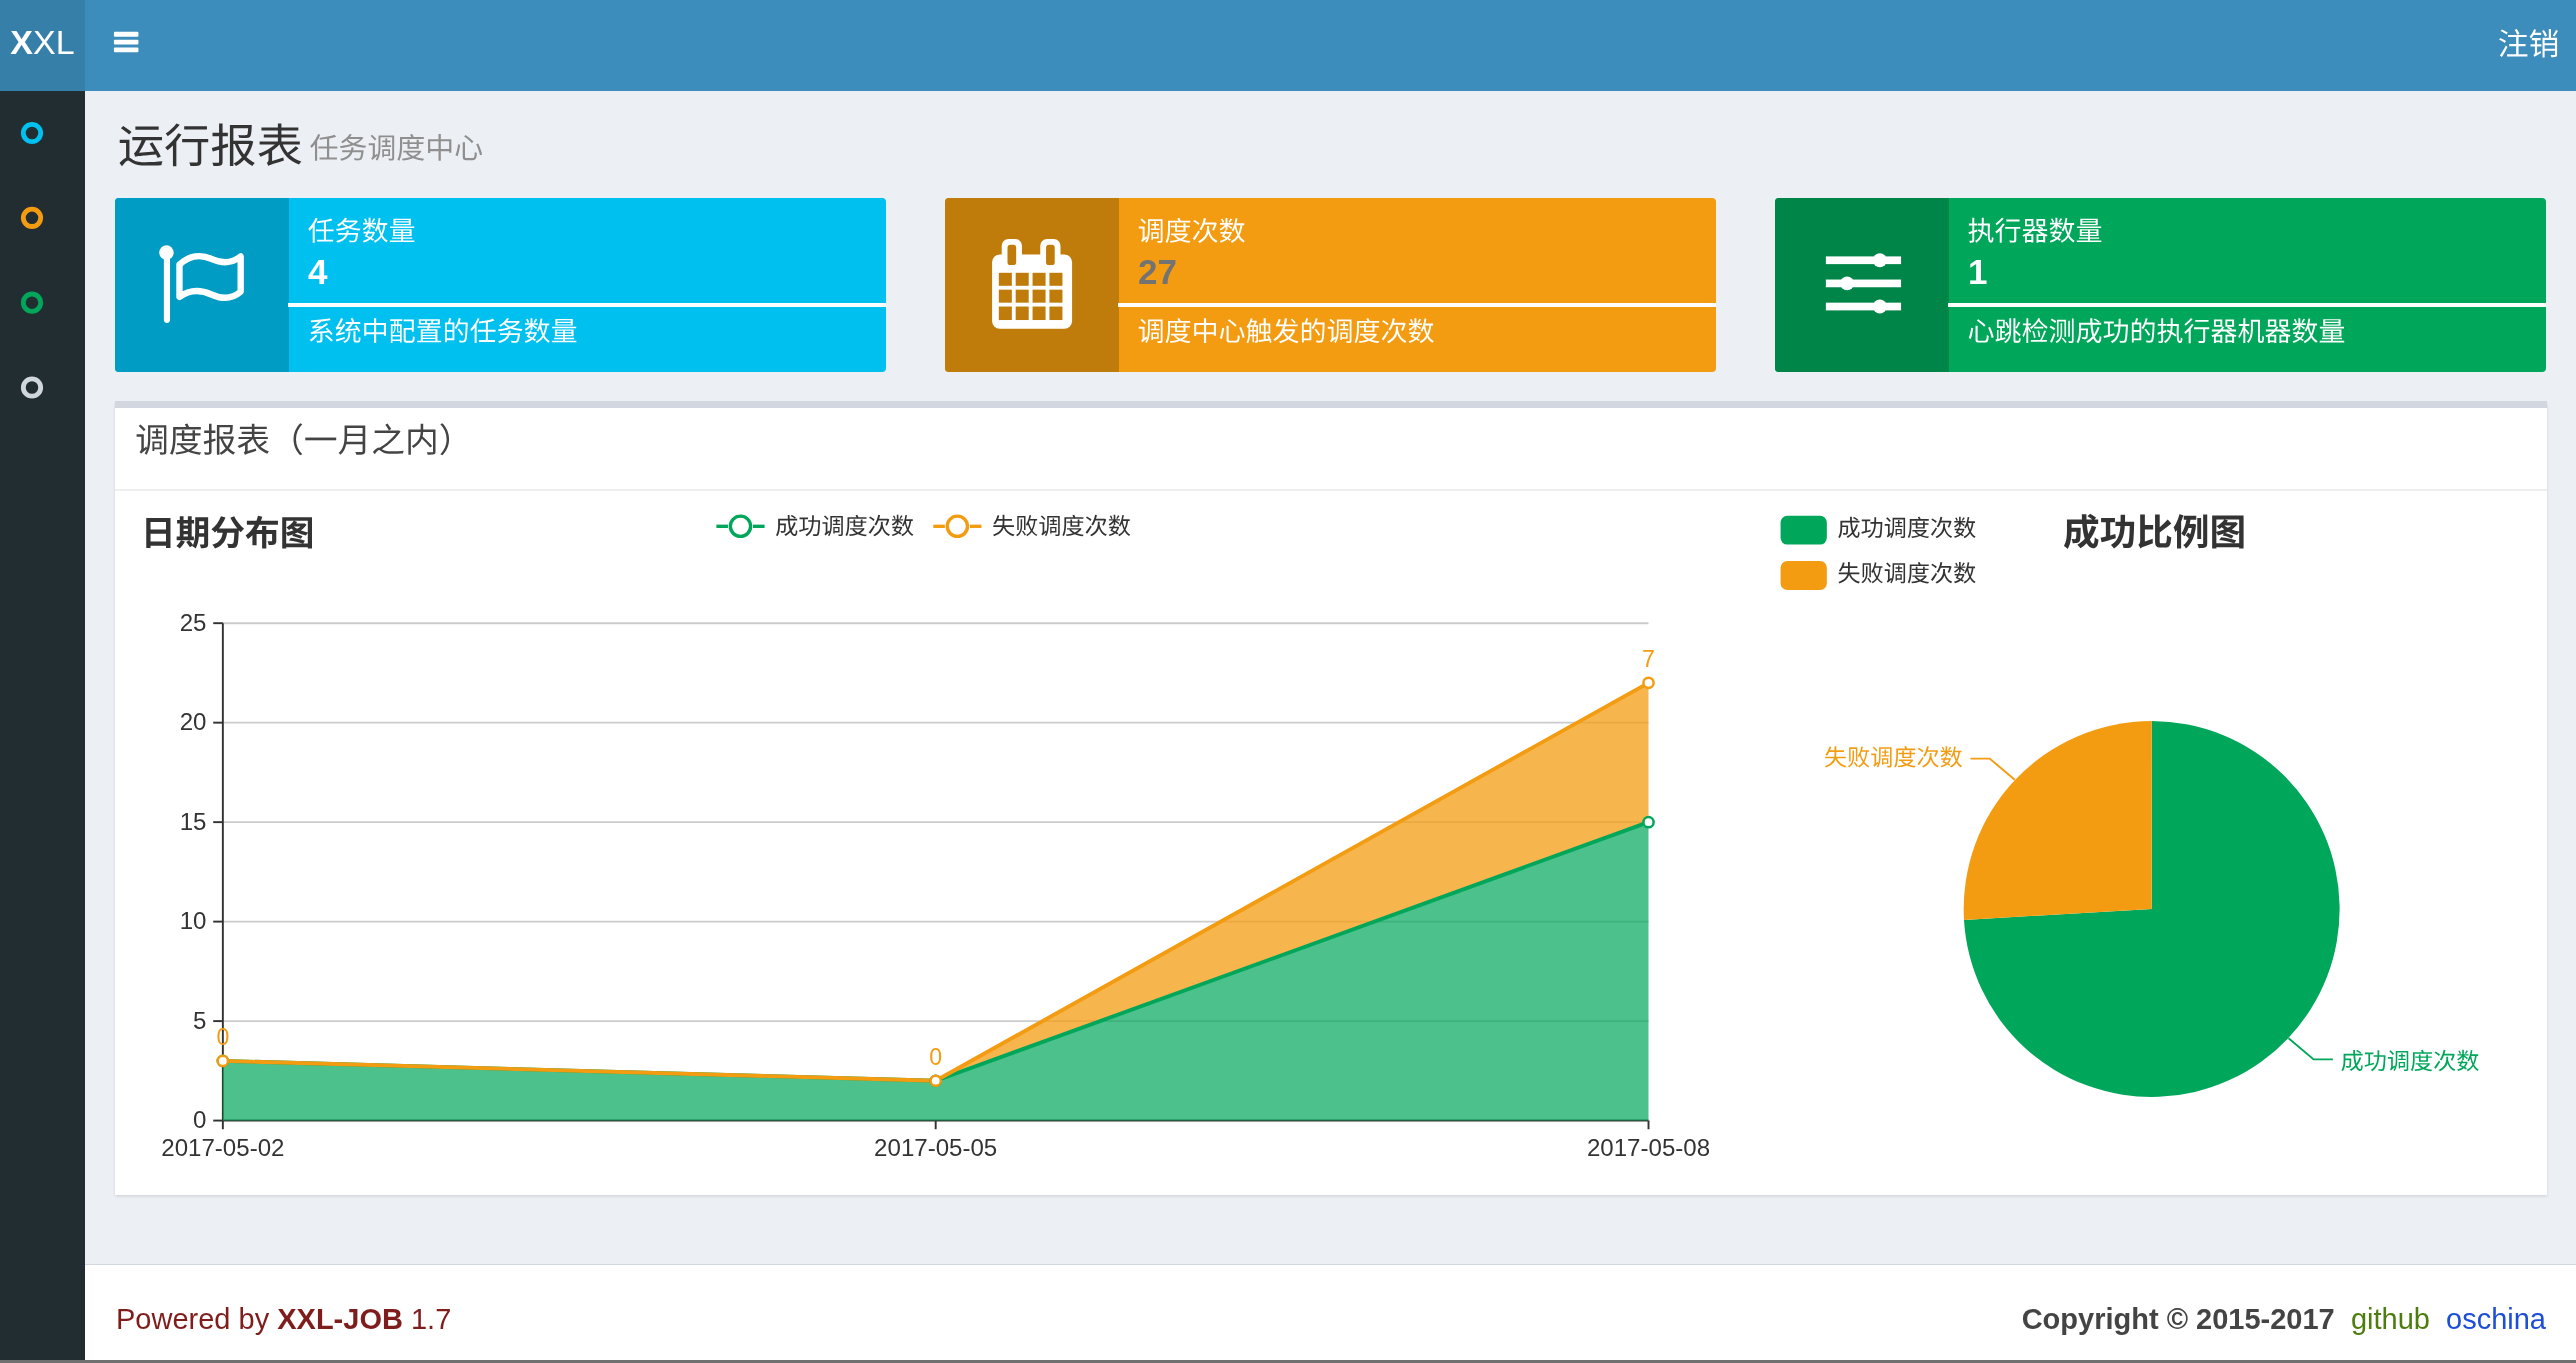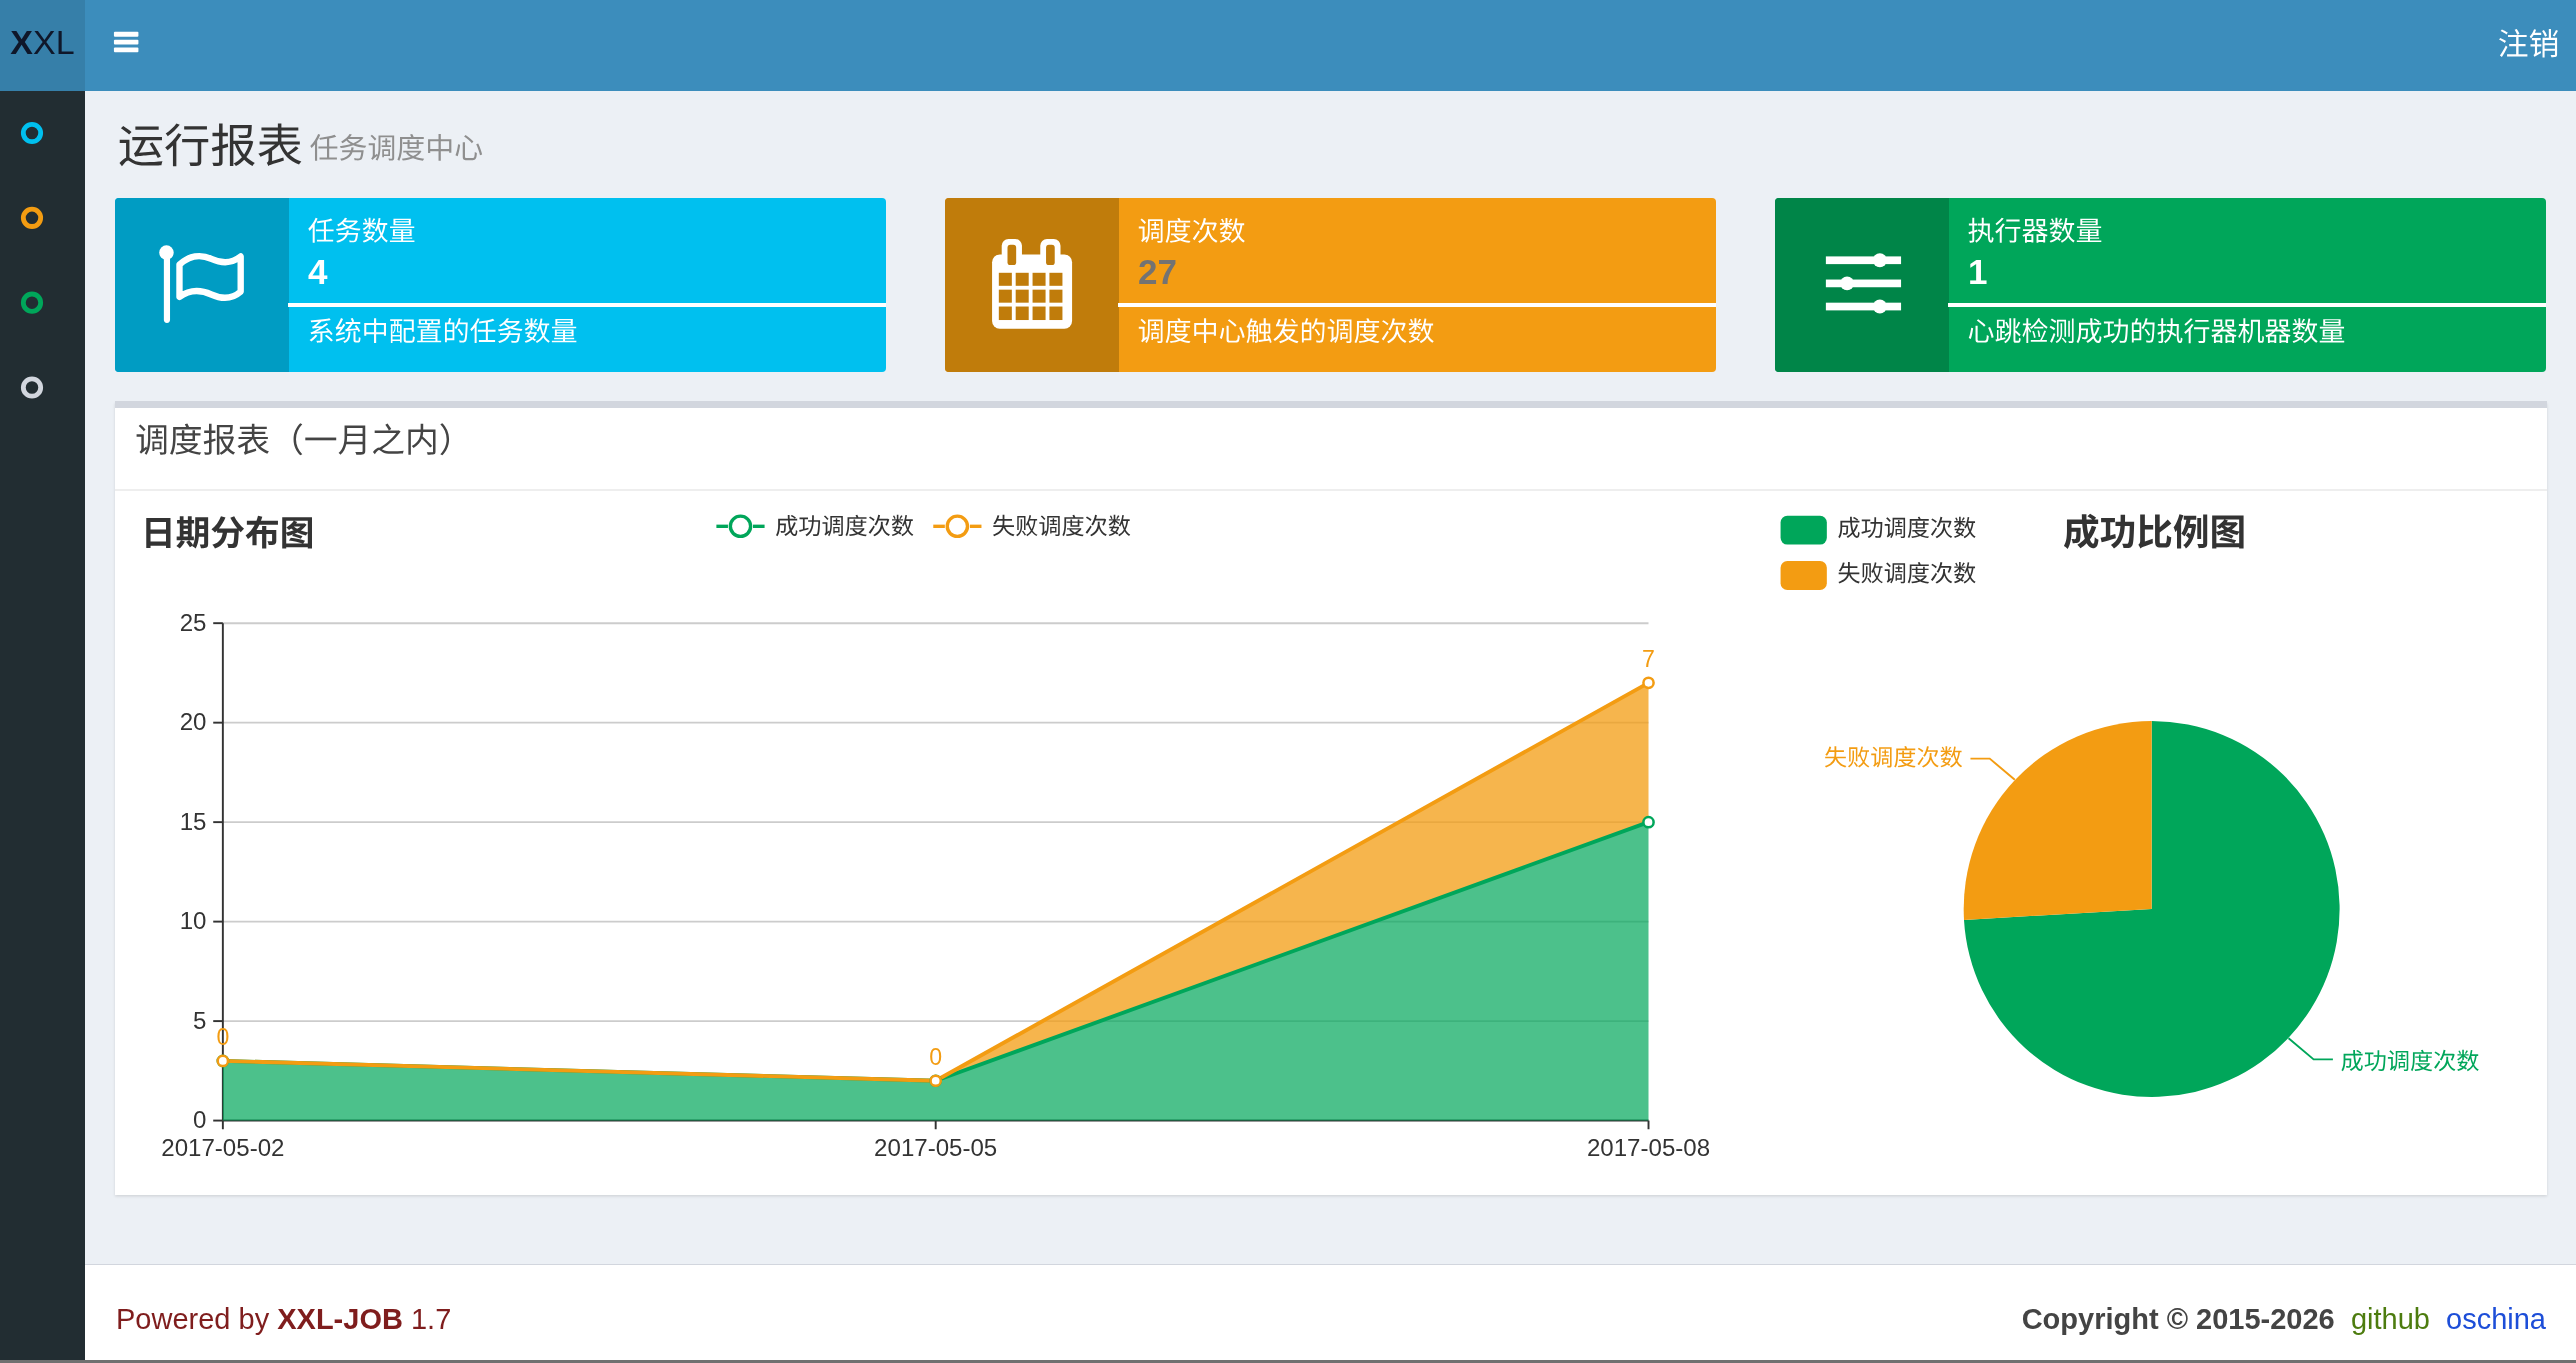--- a/index.html
+++ b/index.html
@@ -1,38 +1,38 @@
 <!DOCTYPE html>
 <html><head><meta charset="utf-8"><title>运行报表</title><style>
 *{margin:0;padding:0;box-sizing:border-box}
 html,body{width:2576px;height:1363px;overflow:hidden}
 body{background:#ecf0f5;font-family:"Liberation Sans",sans-serif;position:relative}
 .abs{position:absolute}
 </style></head>
 <body>
 <div class="abs" style="left:0;top:0;width:85px;height:1363px;background:#222d32"></div>
 <div class="abs" style="left:0;top:0;width:2576px;height:91px;background:#3c8dbc"></div>
-<div class="abs" style="left:0;top:0;width:85px;height:91px;background:#367fa9;color:#0f172a;font-size:34px;line-height:85px;text-align:center"><b style="font-weight:700">X</b>XL</div>
+<div class="abs" style="left:0;top:0;width:85px;height:91px;background:#367fa9;color:#ffffff;font-size:34px;line-height:85px;text-align:center"><b style="font-weight:700">X</b>XL</div>
 <div class="abs" style="left:115px;top:198px;width:771px;height:174px;background:#00c0ef;border-radius:3.9px"></div>
 <div class="abs" style="left:115px;top:198px;width:174px;height:174px;background:#009cc3;border-radius:3.9px 0 0 3.9px"></div>
 <div class="abs" style="left:945px;top:198px;width:771px;height:174px;background:#f39c12;border-radius:3.9px"></div>
 <div class="abs" style="left:945px;top:198px;width:174px;height:174px;background:#c07c0b;border-radius:3.9px 0 0 3.9px"></div>
 <div class="abs" style="left:1775px;top:198px;width:771px;height:174px;background:#00a65a;border-radius:3.9px"></div>
 <div class="abs" style="left:1775px;top:198px;width:174px;height:174px;background:#008548;border-radius:3.9px 0 0 3.9px"></div>
 <div class="abs" style="left:308px;top:258px;width:540px;font-size:35px;font-weight:bold;color:#fff;line-height:27px">4</div>
 <div class="abs" style="left:1138px;top:258px;width:540px;font-size:35px;font-weight:bold;color:#737373;line-height:27px">27</div>
 <div class="abs" style="left:1968px;top:258px;width:540px;font-size:35px;font-weight:bold;color:#fff;line-height:27px">1</div>
 <div class="abs" style="left:288px;top:303px;width:598px;height:3.9px;background:#fff"></div>
 <div class="abs" style="left:1118px;top:303px;width:598px;height:3.9px;background:#fff"></div>
 <div class="abs" style="left:1948px;top:303px;width:598px;height:3.9px;background:#fff"></div>
 <div class="abs" style="left:115px;top:401px;width:2432px;height:794px;background:#fff;border-top:7.7px solid #d2d6de;box-shadow:0 1.9px 2.9px rgba(0,0,0,0.12)"></div>
 <div class="abs" style="left:115px;top:489px;width:2432px;height:1.9px;background:#eeeeee"></div>
 <div class="abs" style="left:85px;top:1264px;width:2491px;height:99px;background:#fff;border-top:1.9px solid #d2d6de"></div>
 <div class="abs" style="left:116px;top:1303px;font-size:29px;color:#7f1d1d">Powered by <b>XXL-JOB</b> 1.7</div>
-<div class="abs" style="right:30px;top:1303px;font-size:29px;color:#444"><b>Copyright © 2015-2026</b>&nbsp; <span style="color:#4d7c0f">github</span>&nbsp; <span style="color:#1d4ed8">oschina</span></div>
+<div class="abs" style="right:30px;top:1303px;font-size:29px;color:#444"><b>Copyright © 2015-2017</b>&nbsp; <span style="color:#4d7c0f">github</span>&nbsp; <span style="color:#1d4ed8">oschina</span></div>
 <div class="abs" style="left:0;top:1360px;width:2576px;height:2.9px;background:#707070"></div>
 <svg class="abs" style="left:0;top:0;z-index:50" width="2576" height="1363" viewBox="0 0 2672 1414" xmlns="http://www.w3.org/2000/svg">
 <defs>
       <path id="gR6CE8" d="M94 774C159 743 242 695 284 662L327 724C284 755 200 800 136 828ZM42 497C105 467 187 420 227 388L269 451C227 482 144 526 83 553ZM71 -18 134 -69C194 24 263 150 316 255L262 305C204 191 125 59 71 -18ZM548 819C582 767 617 697 631 653L704 682C689 726 651 793 616 844ZM334 649V578H597V352H372V281H597V23H302V-49H962V23H675V281H902V352H675V578H938V649Z"></path>
       <path id="gR9500" d="M438 777C477 719 518 641 533 592L596 624C579 674 537 749 497 805ZM887 812C862 753 817 671 783 622L840 595C875 643 919 717 953 783ZM178 837C148 745 97 657 37 597C50 582 69 545 75 530C107 563 137 604 164 649H410V720H203C218 752 232 785 243 818ZM62 344V275H206V77C206 34 175 6 158 -4C170 -19 188 -50 194 -67C209 -51 236 -34 404 60C399 75 392 104 390 124L275 64V275H415V344H275V479H393V547H106V479H206V344ZM520 312H855V203H520ZM520 377V484H855V377ZM656 841V554H452V-80H520V139H855V15C855 1 850 -3 836 -3C821 -4 770 -4 714 -3C725 -21 734 -52 737 -71C813 -71 860 -71 887 -58C915 -47 924 -25 924 14V555L855 554H726V841Z"></path>
       <path id="gR8FD0" d="M380 777V706H884V777ZM68 738C127 697 206 639 245 604L297 658C256 693 175 748 118 786ZM375 119C405 132 449 136 825 169L864 93L931 128C892 204 812 335 750 432L688 403C720 352 756 291 789 234L459 209C512 286 565 384 606 478H955V549H314V478H516C478 377 422 280 404 253C383 221 367 198 349 195C358 174 371 135 375 119ZM252 490H42V420H179V101C136 82 86 38 37 -15L90 -84C139 -18 189 42 222 42C245 42 280 9 320 -16C391 -59 474 -71 597 -71C705 -71 876 -66 944 -61C945 -39 957 0 967 21C864 10 713 2 599 2C488 2 403 9 336 51C297 75 273 95 252 105Z"></path>
       <path id="gR884C" d="M435 780V708H927V780ZM267 841C216 768 119 679 35 622C48 608 69 579 79 562C169 626 272 724 339 811ZM391 504V432H728V17C728 1 721 -4 702 -5C684 -6 616 -6 545 -3C556 -25 567 -56 570 -77C668 -77 725 -77 759 -66C792 -53 804 -30 804 16V432H955V504ZM307 626C238 512 128 396 25 322C40 307 67 274 78 259C115 289 154 325 192 364V-83H266V446C308 496 346 548 378 600Z"></path>
       <path id="gR62A5" d="M423 806V-78H498V395H528C566 290 618 193 683 111C633 55 573 8 503 -27C521 -41 543 -65 554 -82C622 -46 681 1 732 56C785 0 845 -45 911 -77C923 -58 946 -28 963 -14C896 15 834 59 780 113C852 210 902 326 928 450L879 466L865 464H498V736H817C813 646 807 607 795 594C786 587 775 586 753 586C733 586 668 587 602 592C613 575 622 549 623 530C690 526 753 525 785 527C818 529 840 535 858 553C880 576 889 633 895 774C896 785 896 806 896 806ZM599 395H838C815 315 779 237 730 169C675 236 631 313 599 395ZM189 840V638H47V565H189V352L32 311L52 234L189 274V13C189 -4 183 -8 166 -9C152 -9 100 -10 44 -8C55 -29 65 -60 68 -80C148 -80 195 -78 224 -66C253 -54 265 -33 265 14V297L386 333L377 405L265 373V565H379V638H265V840Z"></path>
       <path id="gR8868" d="M252 -79C275 -64 312 -51 591 38C587 54 581 83 579 104L335 31V251C395 292 449 337 492 385C570 175 710 23 917 -46C928 -26 950 3 967 19C868 48 783 97 714 162C777 201 850 253 908 302L846 346C802 303 732 249 672 207C628 259 592 319 566 385H934V450H536V539H858V601H536V686H902V751H536V840H460V751H105V686H460V601H156V539H460V450H65V385H397C302 300 160 223 36 183C52 168 74 140 86 122C142 142 201 170 258 203V55C258 15 236 -2 219 -11C231 -27 247 -61 252 -79Z"></path>
       <path id="gR4EFB" d="M343 31V-41H944V31H677V340H960V412H677V691C767 708 852 729 920 752L864 815C741 770 523 731 337 706C345 689 356 661 359 643C437 652 520 663 601 677V412H304V340H601V31ZM295 840C232 683 130 529 22 431C36 413 60 374 68 356C108 395 148 441 186 492V-80H260V603C301 671 338 744 367 817Z"></path>

